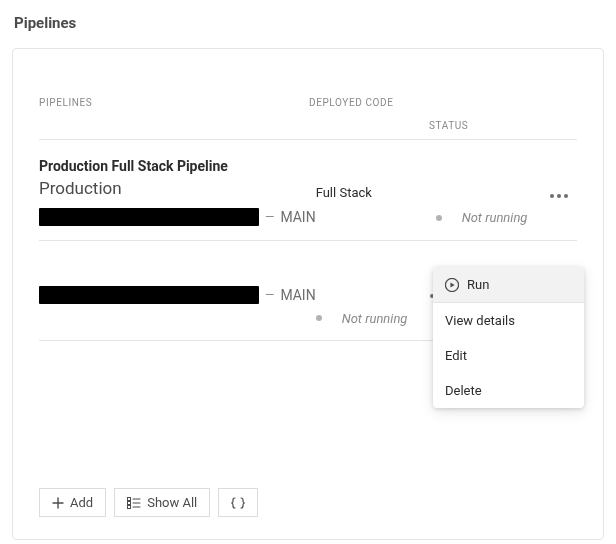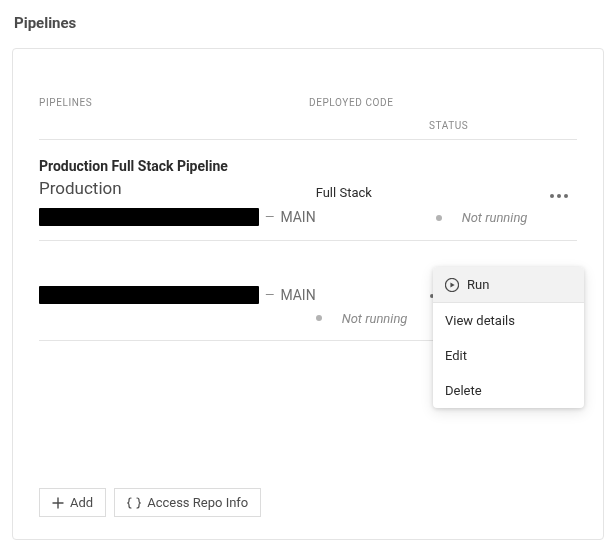--- a/index.html
+++ b/index.html
@@ -226,20 +226,28 @@
 
   <div class="footer">
     <div class="btn">
       <svg width="12" height="12" viewBox="0 0 12 12">
           <path d="M6 1 V11 M1 6 H11" stroke="#4b4b4b" stroke-width="1.4" stroke-linecap="round"></path>
         </svg>
       <span>Add</span>
     </div>
     <div class="btn">
       <svg width="14" height="12" viewBox="0 0 14 12">
+        <rect x="0.5" y="0.5" width="3" height="3" fill="none" stroke="#4b4b4b" stroke-width="1"></rect>
+        <rect x="0.5" y="4.5" width="3" height="3" fill="none" stroke="#4b4b4b" stroke-width="1"></rect>
+        <rect x="0.5" y="8.5" width="3" height="3" fill="none" stroke="#4b4b4b" stroke-width="1"></rect>
+        <path d="M6 2 H13 M6 6 H13 M6 10 H13" stroke="#4b4b4b" stroke-width="1" stroke-linecap="round"></path>
+      </svg>
+      <span>Show All</span>
+    </div>
+    <div class="btn">
+      <svg width="14" height="12" viewBox="0 0 14 12">
         <path d="M4 1 Q2 1 2 3 L2 4 Q2 5.5 0.8 6 Q2 6.5 2 8 L2 9 Q2 11 4 11" fill="none" stroke="#4b4b4b" stroke-width="1.2" stroke-linecap="round"></path>
         <path d="M10 1 Q12 1 12 3 L12 4 Q12 5.5 13.2 6 Q12 6.5 12 8 L12 9 Q12 11 10 11" fill="none" stroke="#4b4b4b" stroke-width="1.2" stroke-linecap="round"></path>
       </svg>
-      <span>Access Repo Info</span>
     </div>
   </div>
 
 </div>
 
 </body></html>

